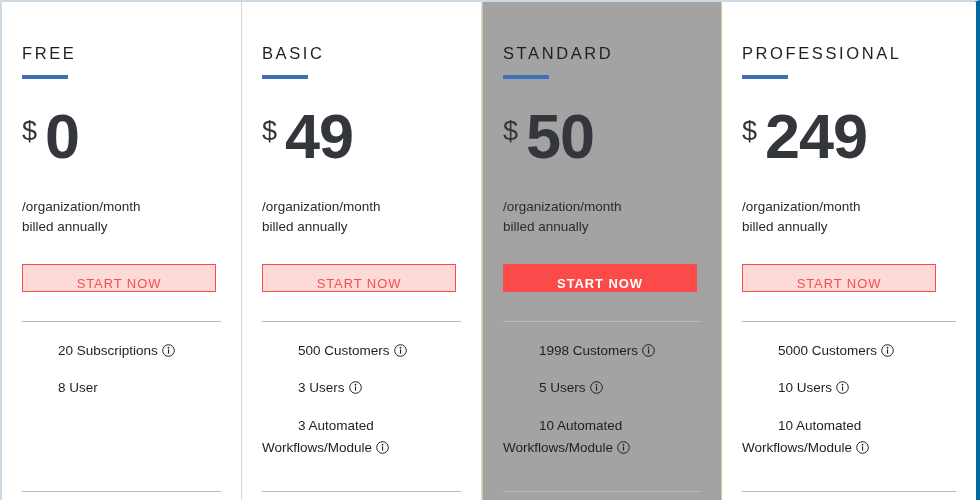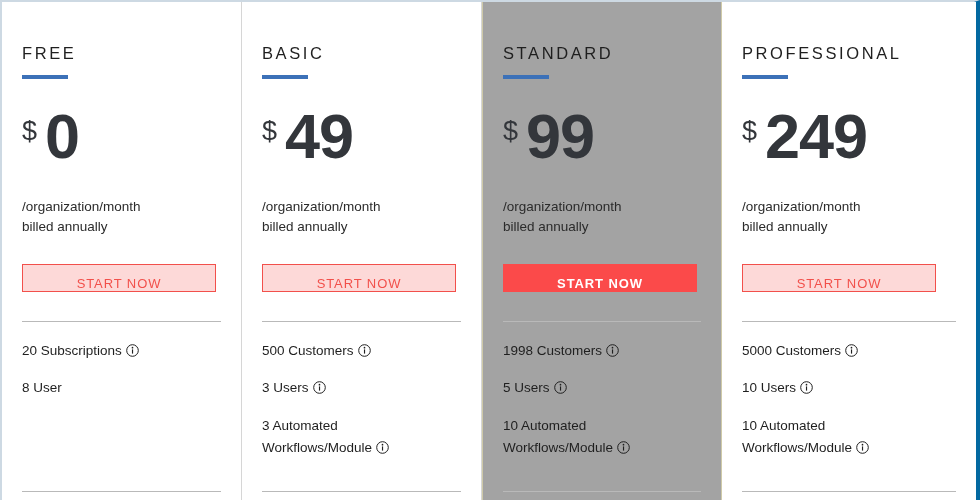--- a/index.html
+++ b/index.html
@@ -131,21 +131,21 @@
     margin: 0;
     padding: 18px 0 0 0;
   }
   .feature {
     font-size: 13.5px;
     color: #1f1f1f;
     line-height: 1.65;
     margin-bottom: 15px;
     max-width: 185px;
   }
-  .feature .txt { margin-right: 4px; }
+  .feature .txt { margin-right: 4px; margin-left: 36px; }
 
   .info-icon {
     display: inline-block;
     width: 13px;
     height: 13px;
     vertical-align: -2px;
     cursor: pointer;
   }
   .info-icon svg { display: block; }
 
@@ -228,21 +228,21 @@
       </li>
     </ul>
     <div class="bottom-divider"></div>
   </div>
 
   <div class="plan-col featured">
     <div class="plan-name">STANDARD</div>
     <div class="accent-bar"></div>
     <div class="price-row">
       <span class="currency">$</span>
-      <span class="amount">99</span>
+      <span class="amount">50</span>
     </div>
     <div class="billing">
       <div>/organization/month</div>
       <div>billed annually</div>
     </div>
     <button class="cta">START NOW</button>
     <div class="divider"></div>
     <ul class="features">
       <li class="feature">
         <span class="txt">1998 Customers</span><span class="info-icon"><svg width="13" height="13" viewBox="0 0 13 13">

